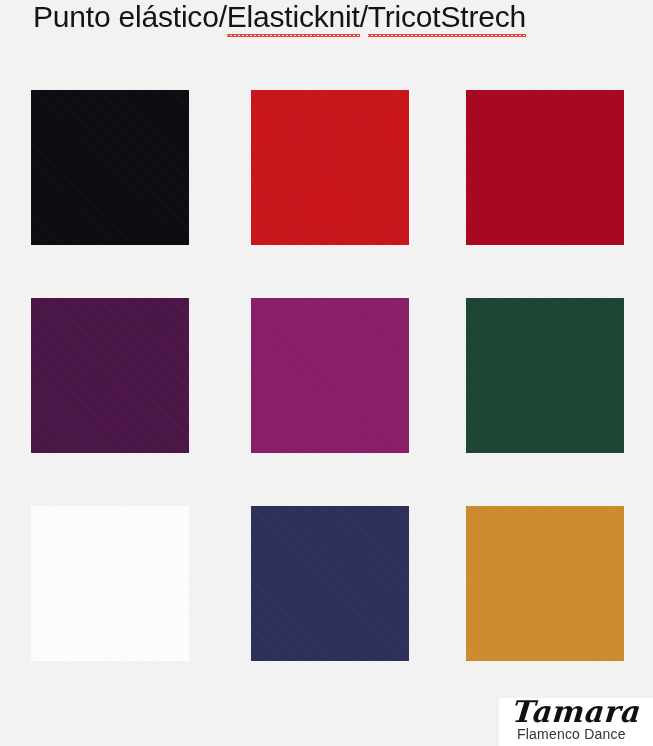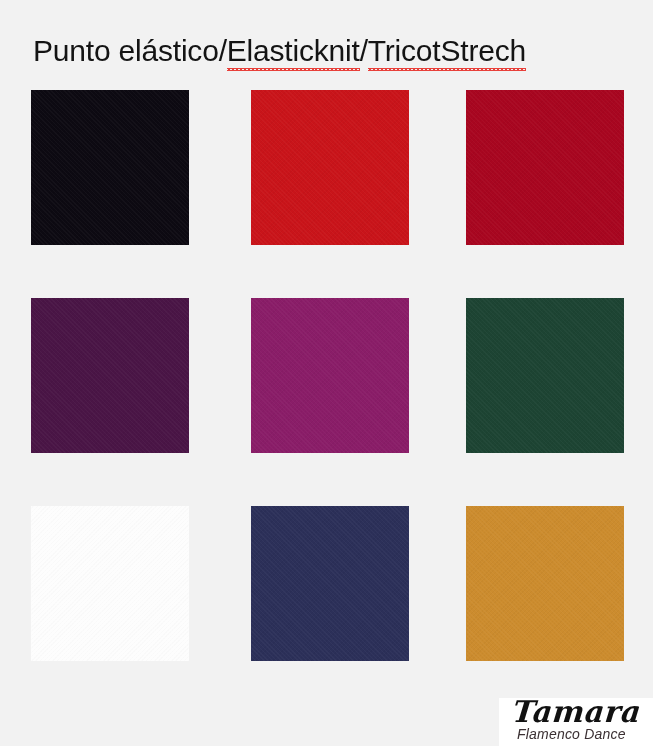--- a/index.html
+++ b/index.html
@@ -23,21 +23,21 @@
   }
 
   
   .title-bar {
     position: absolute;
     left: 0;
     top: 0;
     width: 653px;
     height: 68px;
     display: flex;
-    align-items: flex-end;
+    align-items: flex-start;
   }
   .title-text {
     margin-left: 33px;
     font-size: 30px;
     line-height: 34px;
     color: #141414;
     font-weight: 400;
     white-space: nowrap;
     letter-spacing: -0.2px;
     font-family: "Liberation Sans", sans-serif;
@@ -175,16 +175,16 @@
         </div>
       <div class="swatch col-2" style="background-color: rgb(204, 140, 46);">
           <span class="texture"></span>
         </div>
     </div>
 
   </div>
 
   <div class="logo-box" style="background-color: rgb(255, 255, 255);">
     <div class="logo-script" style="color: rgb(17, 17, 17);">Tamara</div>
-    <div class="logo-sub" style="color: rgb(59, 48, 51); font-style: italic;">Flamenco Dance</div>
+    <div class="logo-sub" style="color: rgb(59, 48, 51);">Flamenco Dance</div>
   </div>
 
 </div>
 
 </body></html>

